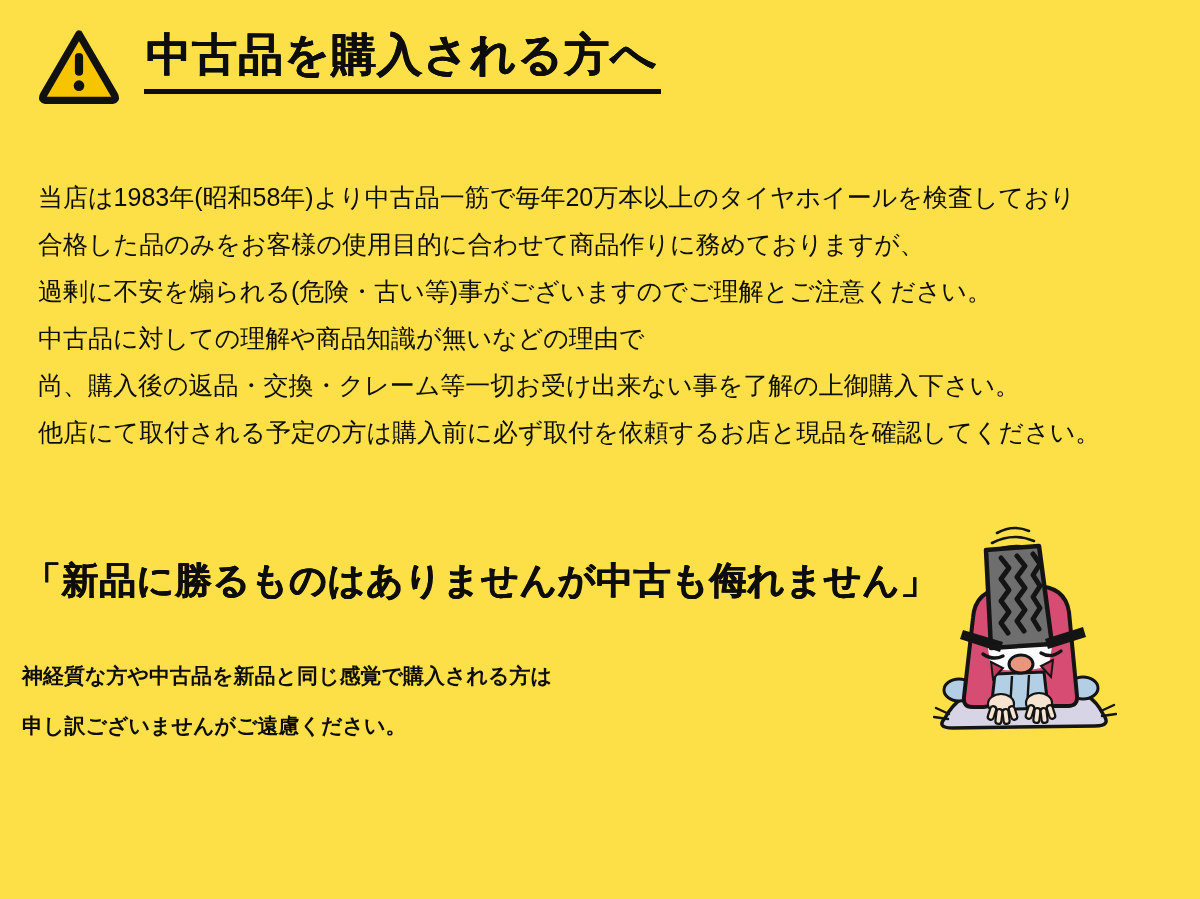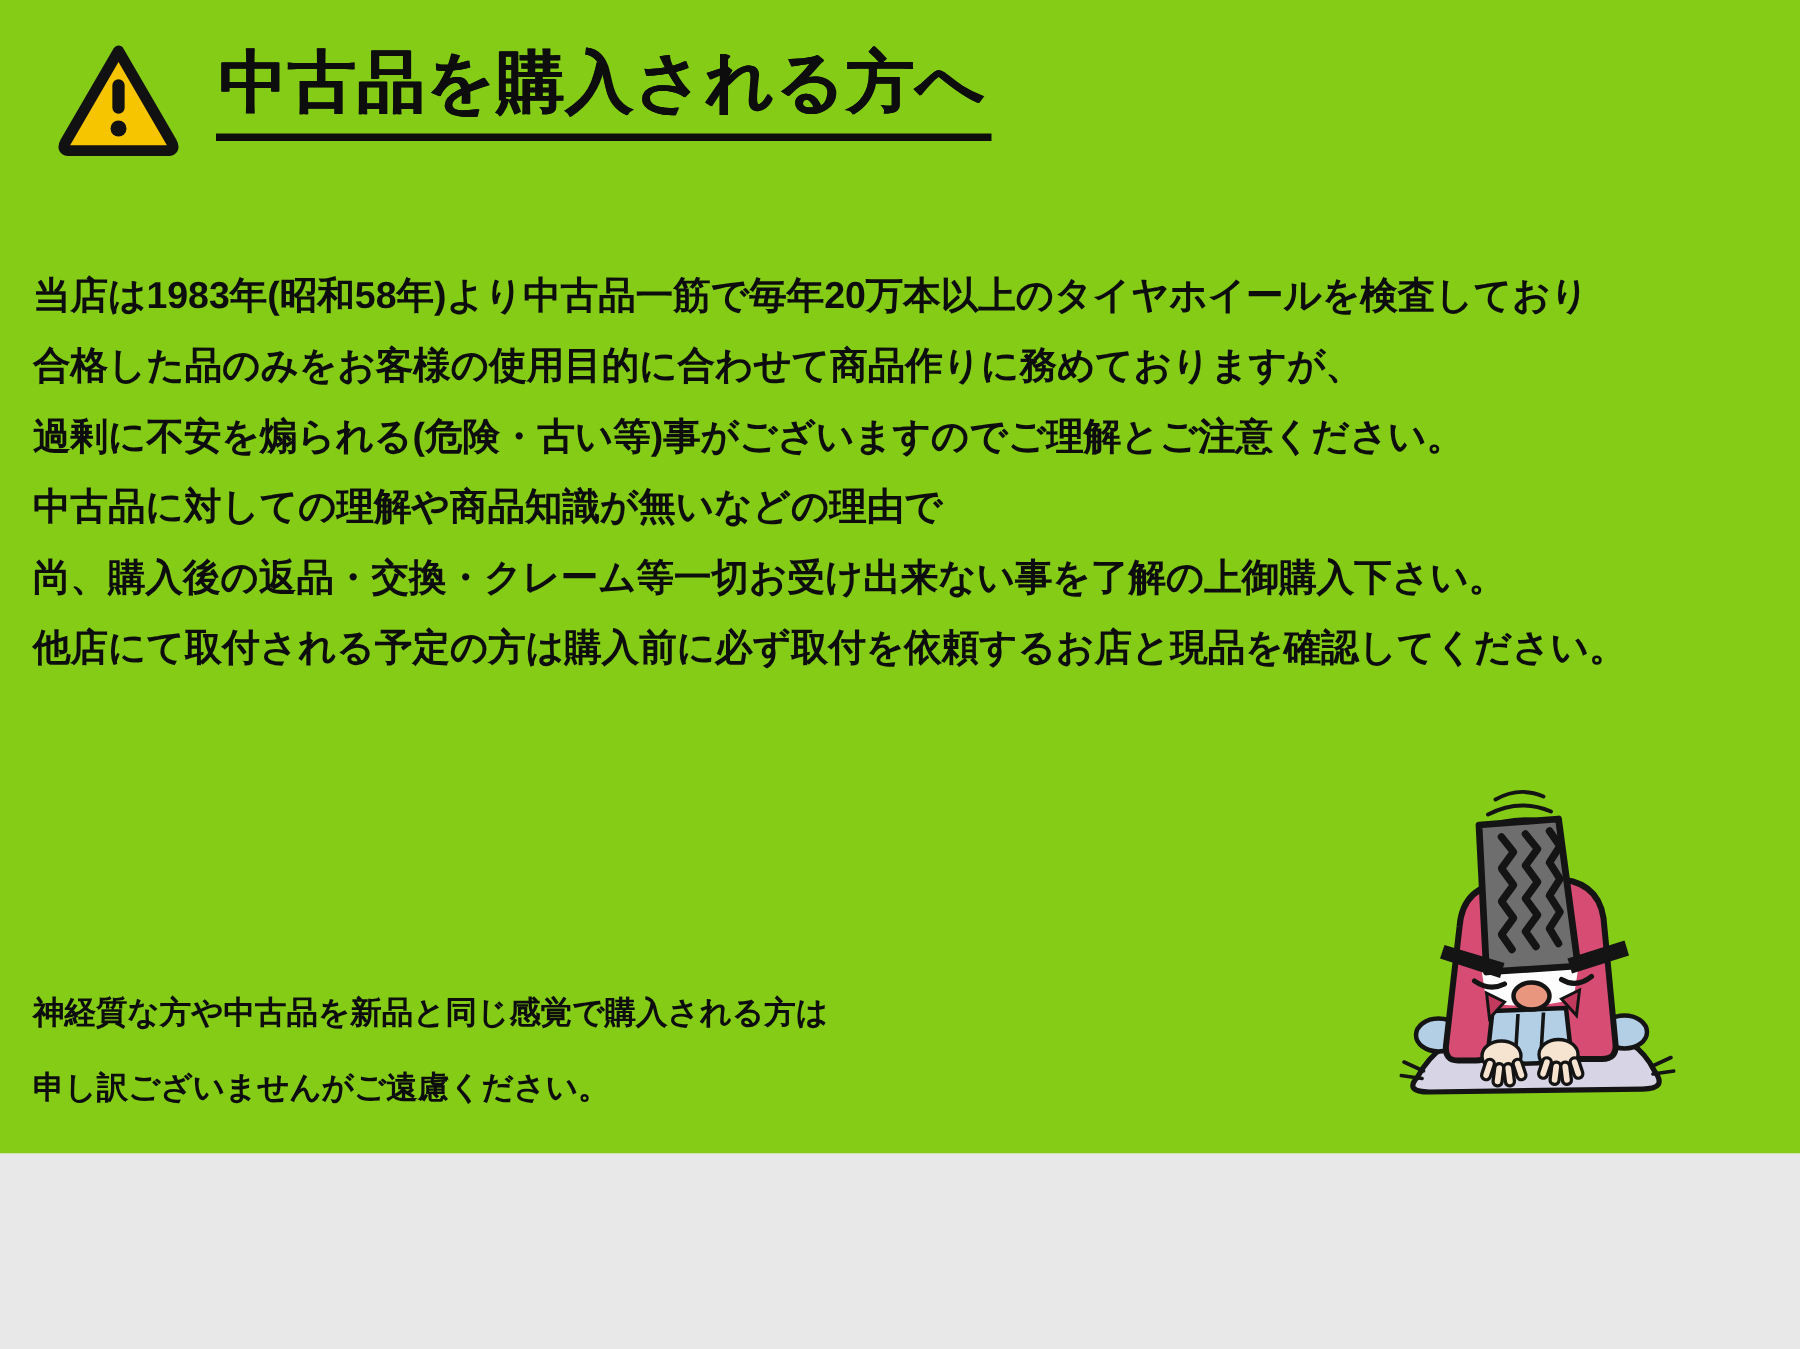--- a/index.html
+++ b/index.html
@@ -1,19 +1,19 @@
 <!DOCTYPE html>
 <html lang="ja"><head>
 <meta charset="utf-8">
 <style>
   html,body{margin:0;padding:0;background:#e8e8e8;}
   .page{
     position:relative;
-    width:1200px;height:769px;
-    background:#84cc16;
+    width:1200px;height:899px;
+    background:#fde047;
     font-family:"Liberation Sans","DejaVu Sans",sans-serif;
     color:#0d0d0d;
     overflow:hidden;
     margin:0 auto;
   }
   .header{
     position:absolute;top:26px;left:38px;
     display:flex;align-items:flex-start;gap:24px;
   }
   .warning-icon{width:82px;height:76px;flex:0 0 auto;margin-top:2px;}
@@ -22,23 +22,23 @@
     font-weight:900;
     letter-spacing:1px;
     line-height:1.0;
     padding:6px 4px 12px 2px;
     border-bottom:5px solid #0d0d0d;
     white-space:nowrap;
     text-shadow:0.6px 0 0 #0d0d0d, -0.3px 0 0 #0d0d0d;
   }
   .body-text{position:absolute;top:184px;left:22px;width:1050px;}
   .body-text p{
-    margin:0 0 21px 0;
+    margin:0 0 21px 16px;
     font-size:25px;
-    font-weight:700;
+    font-weight:400;
     line-height:26px;
     white-space:nowrap;
   }
   .quote{
     position:absolute;top:556px;left:24px;
     font-size:37px;
     font-weight:900;
     letter-spacing:0.5px;
     white-space:nowrap;
     text-shadow:0.6px 0 0 #0d0d0d, -0.3px 0 0 #0d0d0d;
@@ -74,20 +74,21 @@
 
   <div class="body-text">
     <p>当店は1983年(昭和58年)より中古品一筋で毎年20万本以上のタイヤホイールを検査しており</p>
     <p>合格した品のみをお客様の使用目的に合わせて商品作りに務めておりますが、</p>
     <p>過剰に不安を煽られる(危険・古い等)事がございますのでご理解とご注意ください。</p>
     <p>中古品に対しての理解や商品知識が無いなどの理由で</p>
     <p>尚、購入後の返品・交換・クレーム等一切お受け出来ない事を了解の上御購入下さい。</p>
     <p>他店にて取付される予定の方は購入前に必ず取付を依頼するお店と現品を確認してください。</p>
   </div>
 
+  <div class="quote">「新品に勝るものはありませんが中古も侮れません」</div>
 
   <div class="footer-text">
     <p>神経質な方や中古品を新品と同じ感覚で購入される方は</p>
     <p>申し訳ございませんがご遠慮ください。</p>
   </div>
 
   <div class="mascot">
     <svg viewBox="0 0 184 224" width="184" height="224" aria-hidden="true">
 
       <g stroke="#141414" stroke-width="2.6" fill="none" stroke-linecap="round">

